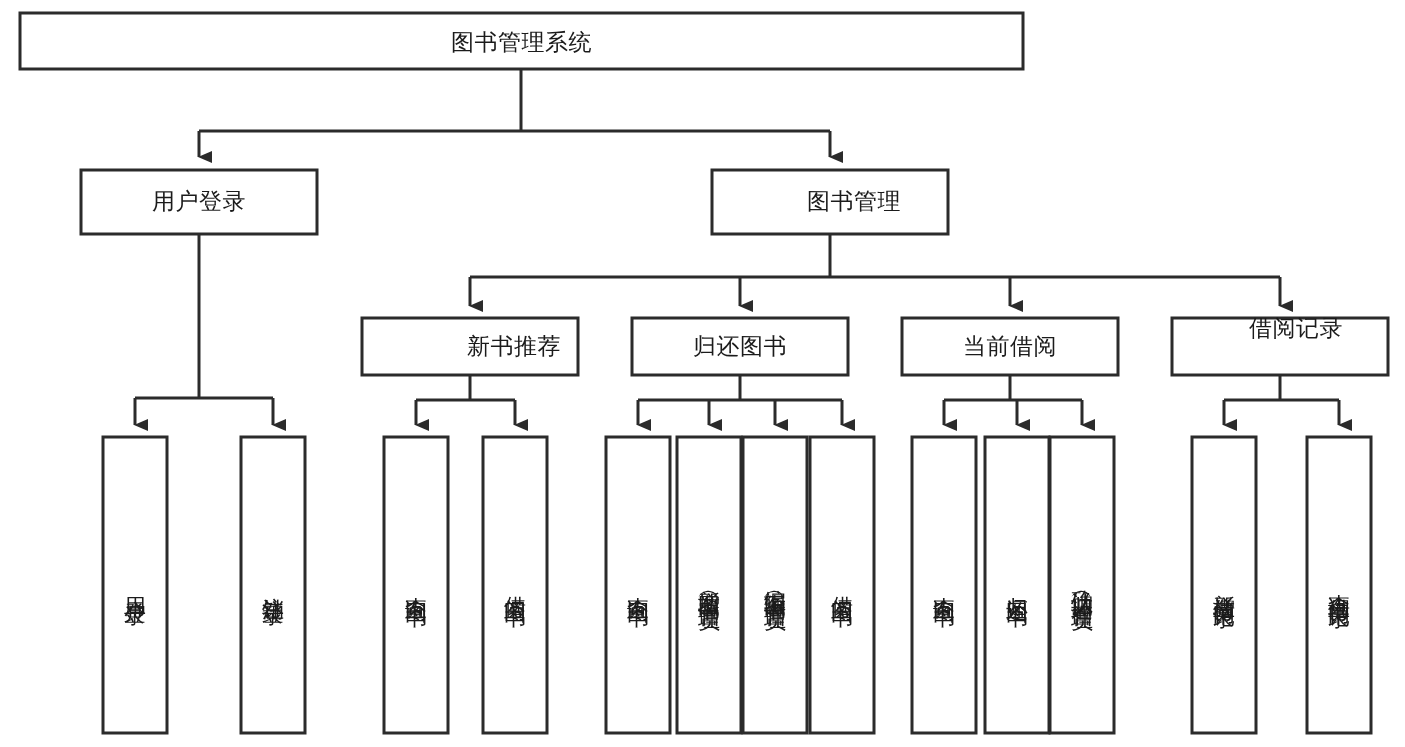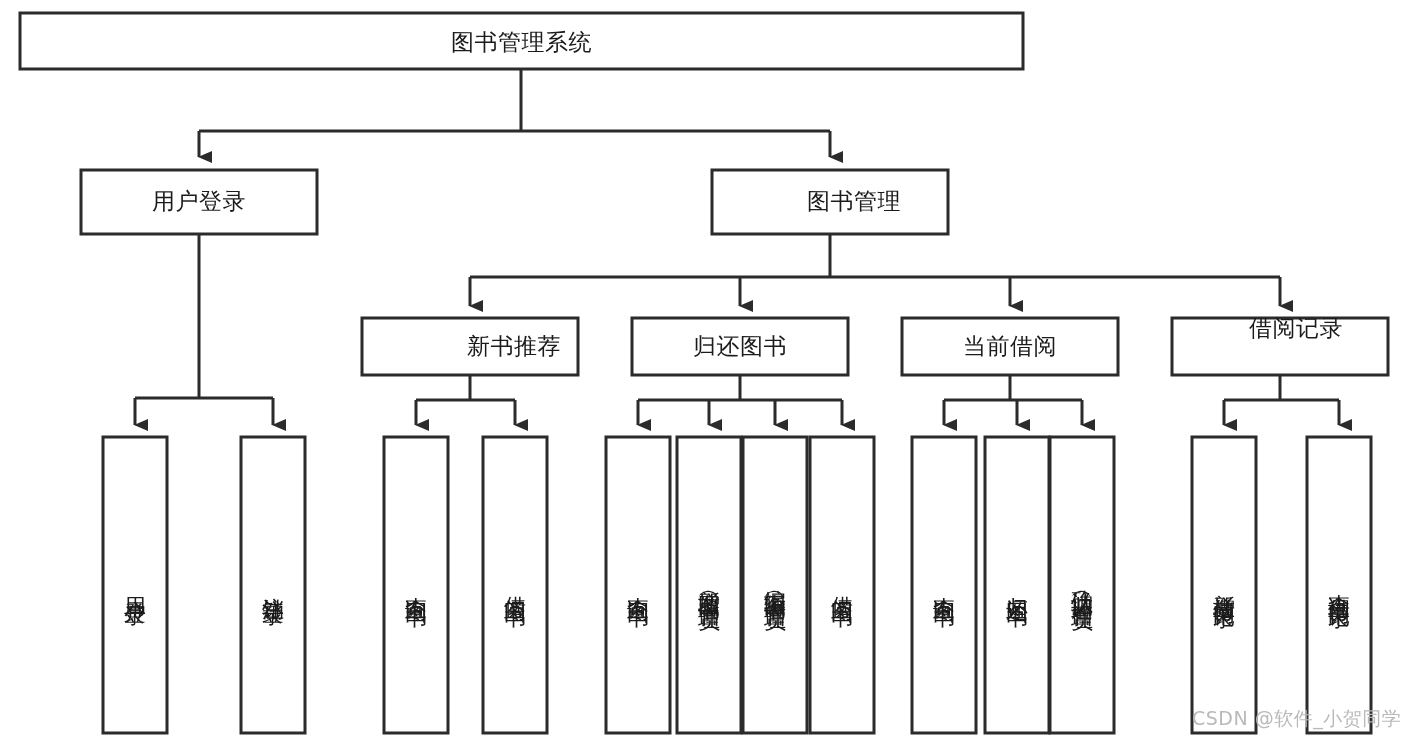--- a/index.html
+++ b/index.html
@@ -180,15 +180,14 @@
   <div class="node-label vert" style="left:743px; top:437px; width:64px; height:296px;">编辑图书（管理员）</div>
   <div class="node-label vert" style="left:810px; top:437px; width:64px; height:296px;">借阅图书</div>
 
   <div class="node-label vert" style="left:912px; top:437px; width:64px; height:296px;">查询图书</div>
   <div class="node-label vert" style="left:985px; top:437px; width:64px; height:296px;">归还图书</div>
   <div class="node-label vert" style="left:1050px; top:437px; width:64px; height:296px;">确认归还（管理员）</div>
 
   <div class="node-label vert" style="left:1192px; top:437px; width:64px; height:296px;">新增借阅记录</div>
   <div class="node-label vert" style="left:1307px; top:437px; width:64px; height:296px;">查询借阅记录</div>
 
-  <div class="watermark" style="left:1192px; top:706px;">CSDN @软件_小贺同学</div>
 
 </div>
 
 </body></html>

